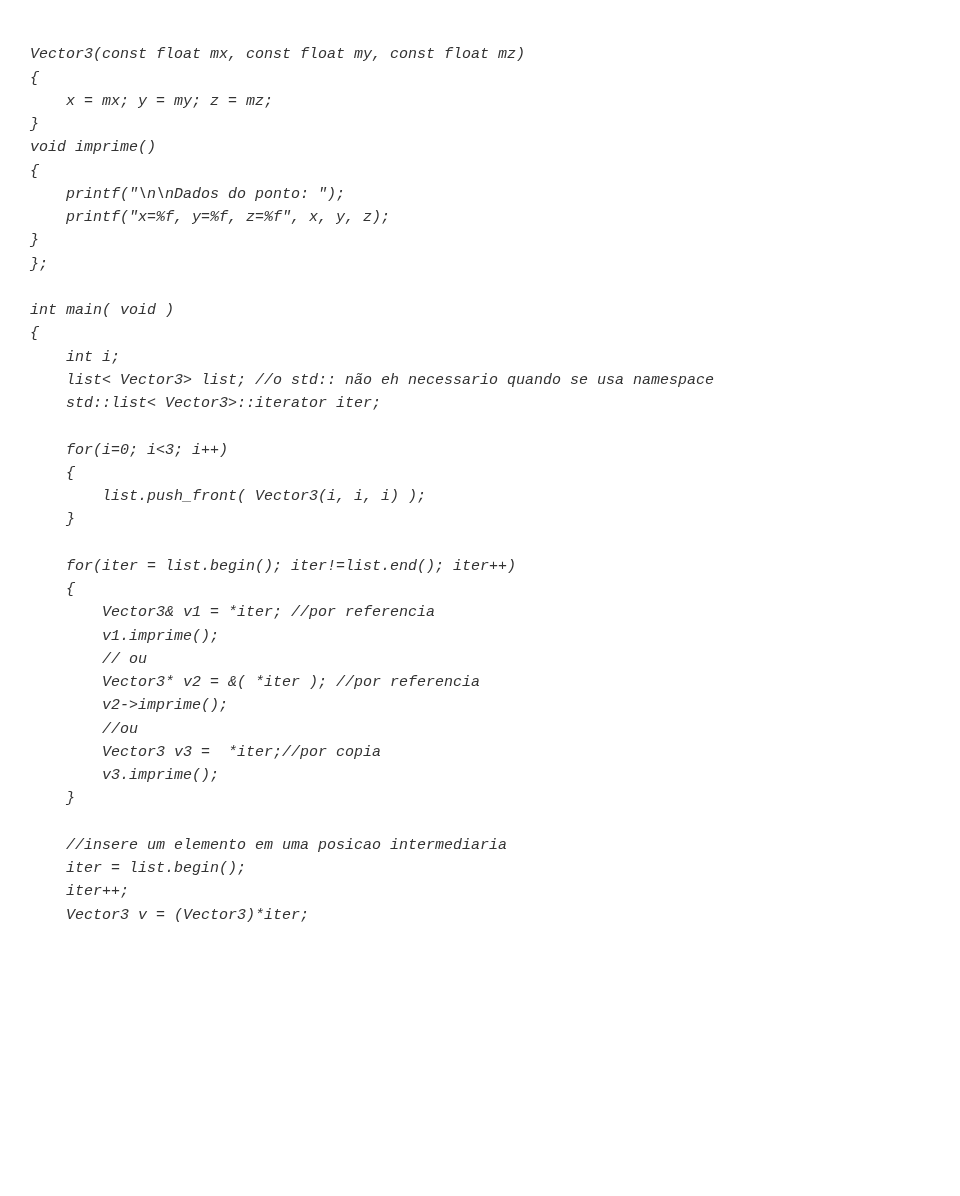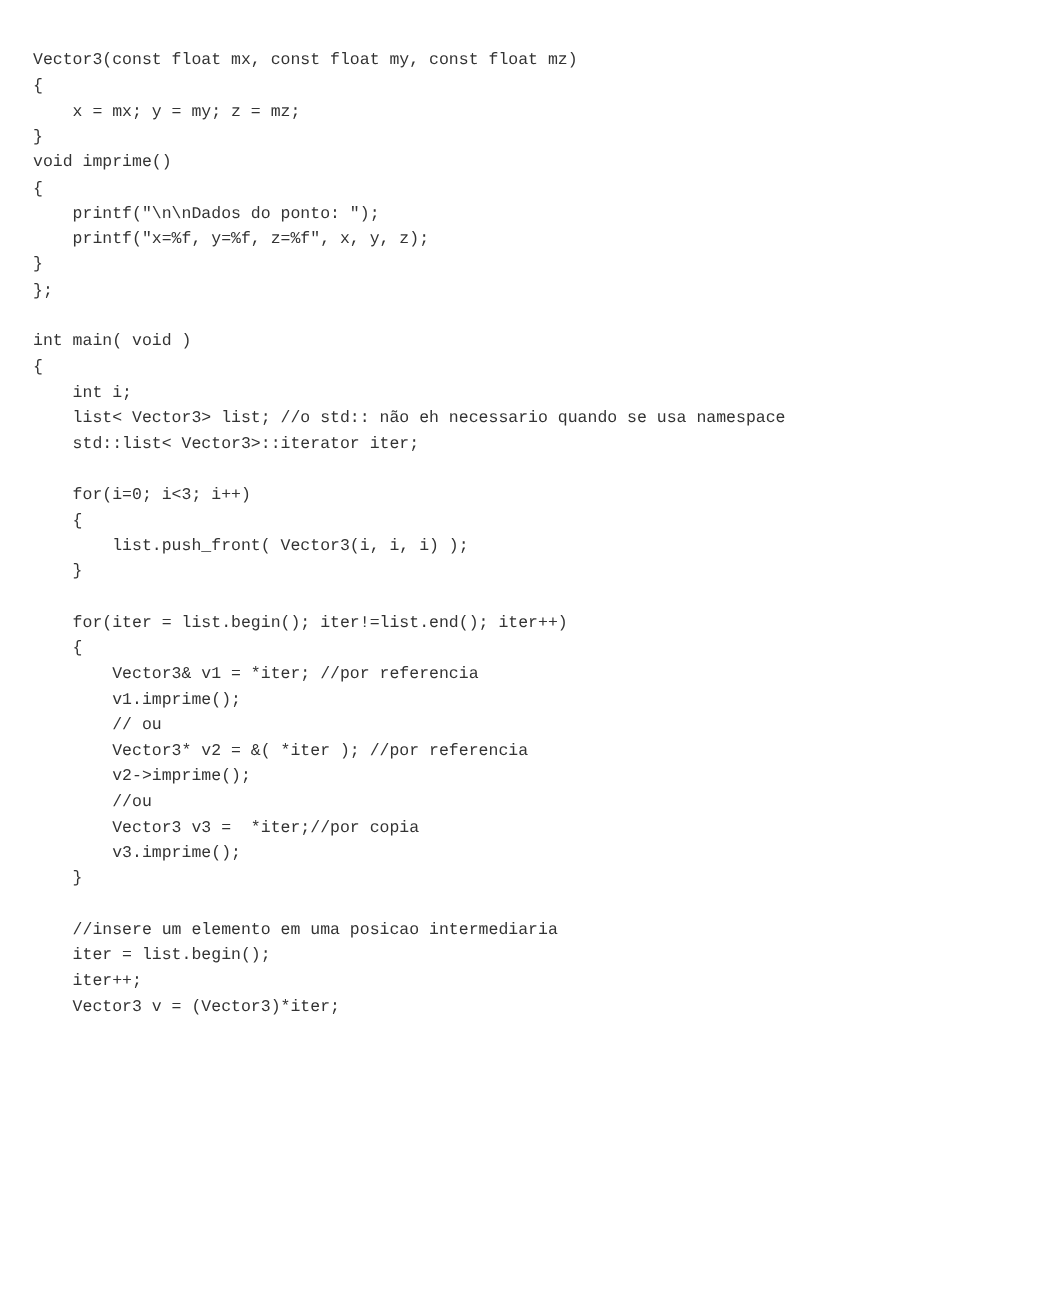--- a/index.html
+++ b/index.html
@@ -23,19 +23,20 @@
       white-space: pre;
       font-family: 'Courier New', Courier, monospace;
       font-size: 15px;
       line-height: 1.55;
       color: #333333;
     }
 
     .code-line {
       display: block;
       min-height: 1.55em;
+      font-style: italic;
     }
   </style>
 </head>
 <body>
 
 <div class="code-block">
 <span class="code-line">Vector3(const float mx, const float my, const float mz)</span><span class="code-line">{</span><span class="code-line">    x = mx; y = my; z = mz;</span><span class="code-line">}</span><span class="code-line">void imprime()</span><span class="code-line">{</span><span class="code-line">    printf("\n\nDados do ponto: ");</span><span class="code-line">    printf("x=%f, y=%f, z=%f", x, y, z);</span><span class="code-line">}</span><span class="code-line">};</span><span class="code-line">&nbsp;</span><span class="code-line">int main( void )</span><span class="code-line">{</span><span class="code-line">    int i;</span><span class="code-line">    list&lt; Vector3&gt; list; //o std:: não eh necessario quando se usa namespace</span><span class="code-line">    std::list&lt; Vector3&gt;::iterator iter;</span><span class="code-line">&nbsp;</span><span class="code-line">    for(i=0; i&lt;3; i++)</span><span class="code-line">    {</span><span class="code-line">        list.push_front( Vector3(i, i, i) );</span><span class="code-line">    }</span><span class="code-line">&nbsp;</span><span class="code-line">    for(iter = list.begin(); iter!=list.end(); iter++)</span><span class="code-line">    {</span><span class="code-line">        Vector3&amp; v1 = *iter; //por referencia</span><span class="code-line">        v1.imprime();</span><span class="code-line">        // ou</span><span class="code-line">        Vector3* v2 = &amp;( *iter ); //por referencia</span><span class="code-line">        v2-&gt;imprime();</span><span class="code-line">        //ou</span><span class="code-line">        Vector3 v3 =  *iter;//por copia</span><span class="code-line">        v3.imprime();</span><span class="code-line">    }</span><span class="code-line">&nbsp;</span><span class="code-line">    //insere um elemento em uma posicao intermediaria</span><span class="code-line">    iter = list.begin();</span><span class="code-line">    iter++;</span><span class="code-line">    Vector3 v = (Vector3)*iter;</span></div>
 
 </body></html>

